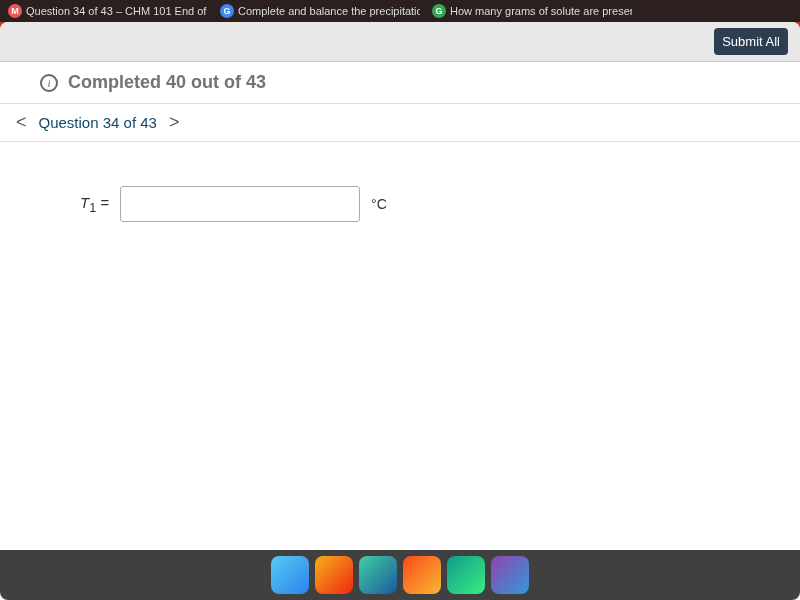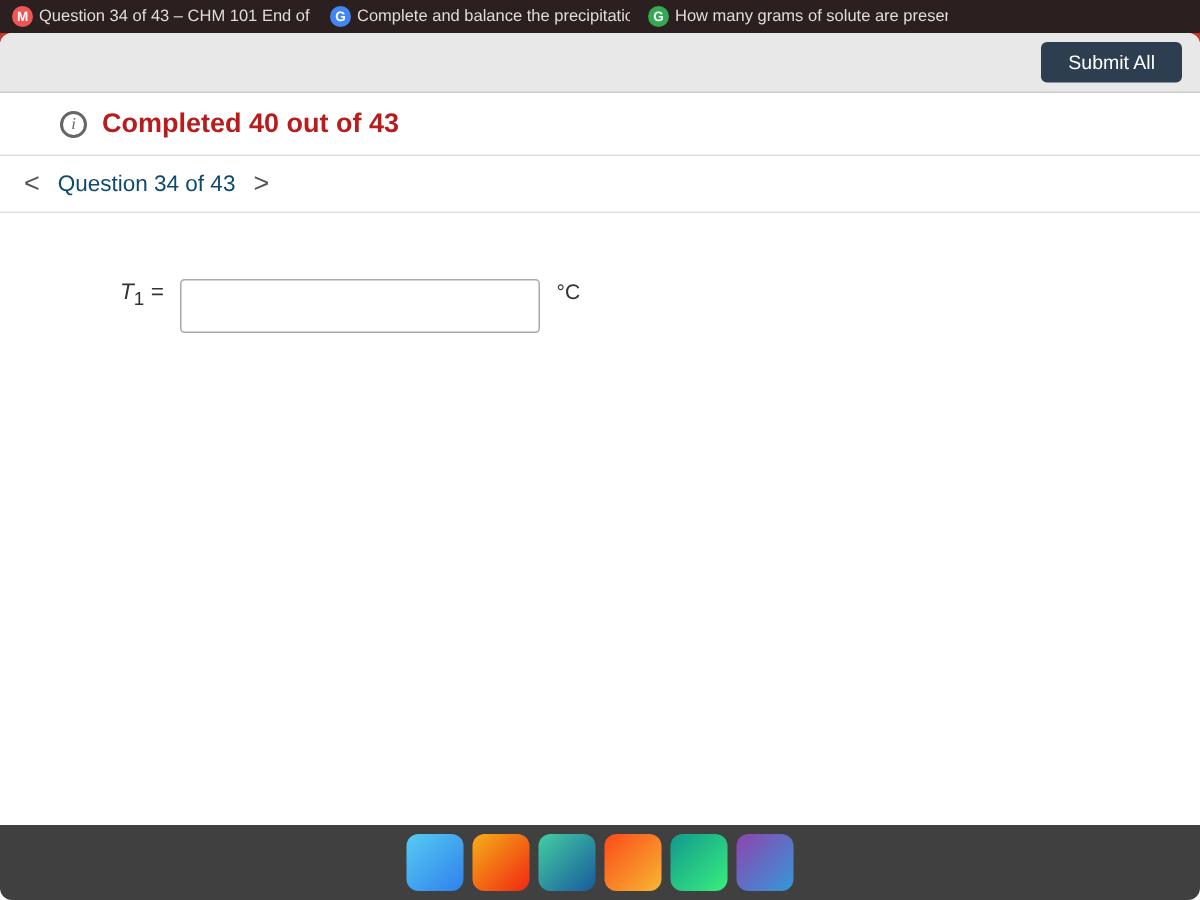--- a/index.html
+++ b/index.html
@@ -79,21 +79,21 @@
       align-items: center;
       justify-content: flex-end;
       border-bottom: 1px solid #ccc;
     }
 
     .submit-all-btn {
       background: #2c3e50;
       color: white;
       border: none;
       border-radius: 4px;
-      padding: 6px 18px;
+      padding: 6px 8px;
       font-size: 13px;
       font-weight: 500;
       cursor: pointer;
       text-align: center;
     }
 
     
     .content-area {
       flex: 1;
       background: #f5f5f5;
@@ -123,21 +123,21 @@
       color: #666;
       font-style: italic;
       margin-right: 10px;
       font-family: serif;
       flex-shrink: 0;
     }
 
     .completed-text {
       font-size: 18px;
       font-weight: 600;
-      color: #b91c1c;
+      color: #737373;
     }
 
     
     .question-nav {
       background: white;
       padding: 8px 12px 8px 12px;
       display: flex;
       align-items: center;
       gap: 8px;
       border-bottom: 1px solid #e0e0e0;
@@ -170,20 +170,21 @@
     .question-text {
       font-size: 15px;
       color: #222;
       line-height: 1.6;
       margin-bottom: 32px;
     }
 
     
     .answer-area {
       display: flex;
+      align-items: center;
       gap: 11px;
       margin-top: 20px;
       padding-left: 20px;
     }
 
     .variable-label {
       font-size: 15px;
       color: #333;
       font-style: italic;
       white-space: nowrap;

